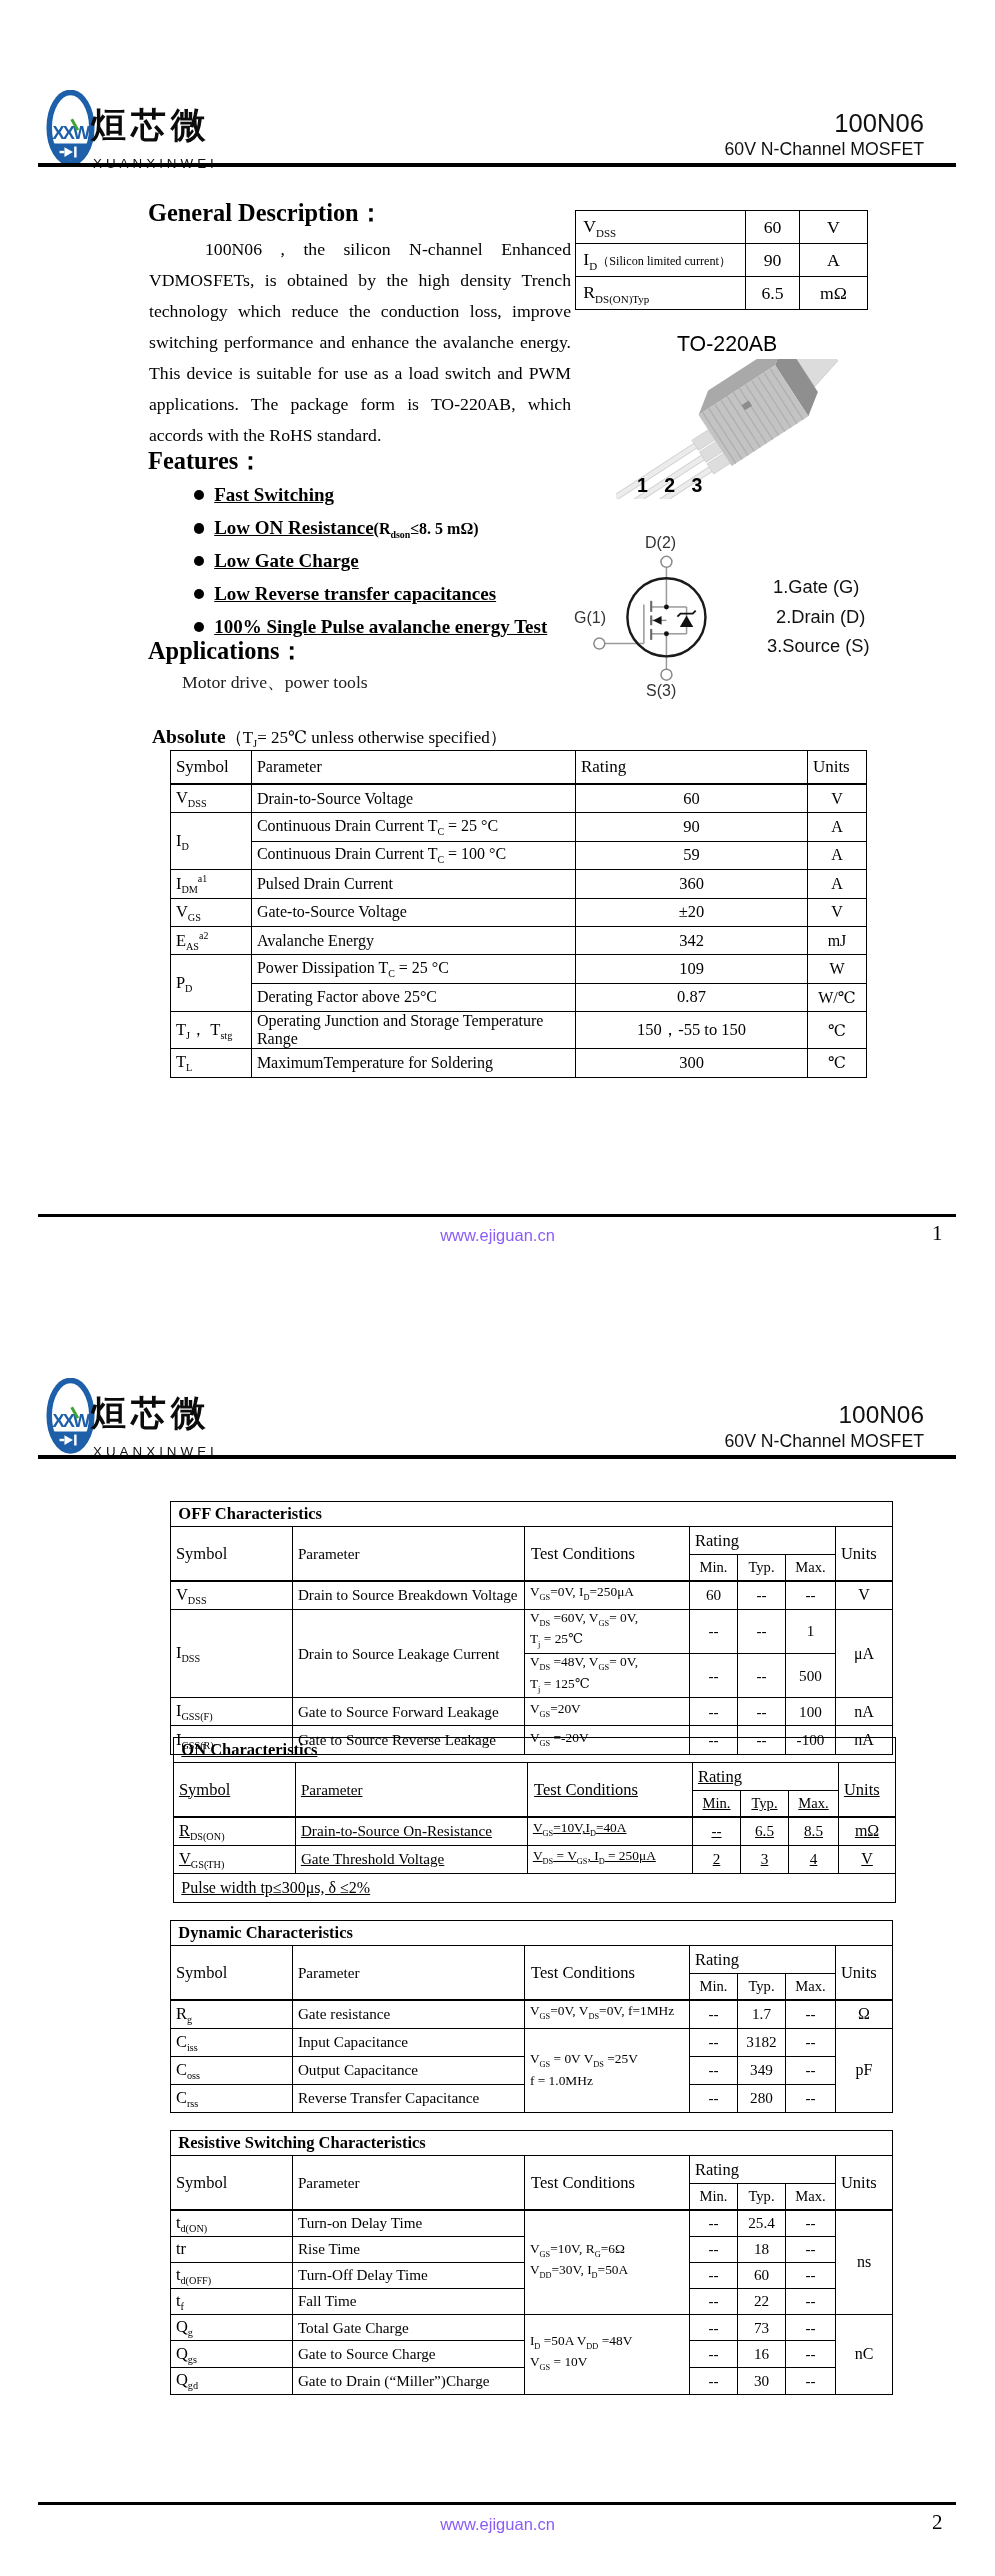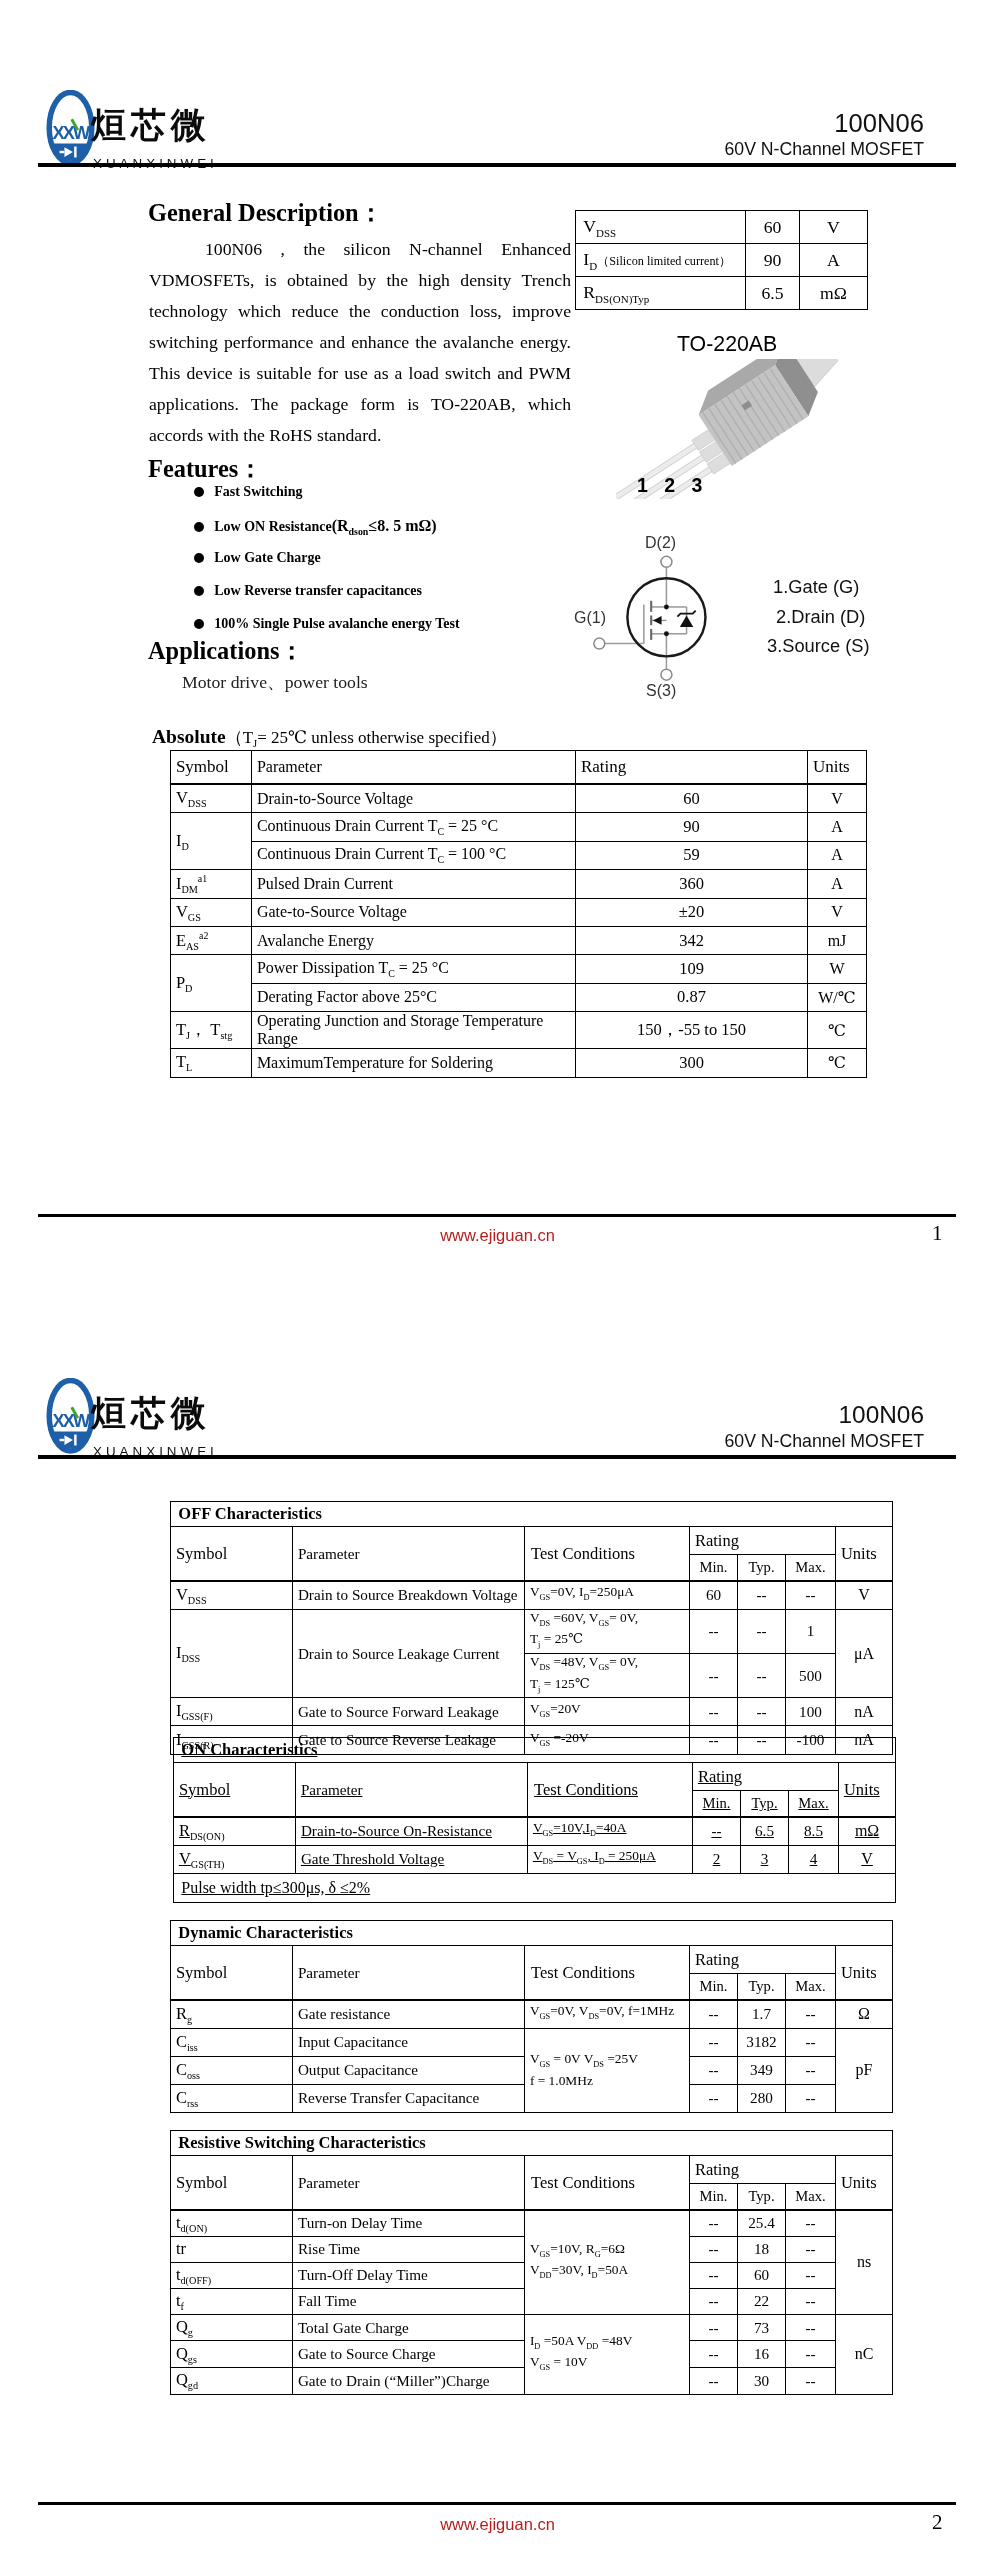--- a/index.html
+++ b/index.html
@@ -18,21 +18,21 @@
   
   .h-big{font-size:24.4px;font-weight:bold;line-height:1.1;}
   .h-mid-b{font-size:19.5px;font-weight:bold;}
   .h-mid-r{font-size:17px;font-weight:normal;}
   
   .para{font-size:17.7px;line-height:31px;text-align:justify;text-indent:56px;}
   
   .bullet{display:flex;align-items:baseline;}
   .dot{width:10.4px;height:10.4px;border-radius:50%;background:#000;display:inline-block;
        align-self:center;margin-right:9.8px;flex:0 0 10.4px;}
-  .btext{font-size:14px;font-weight:bold;white-space:nowrap;}
+  .btext{font-size:19px;font-weight:bold;white-space:nowrap;text-decoration:underline;}
   .bnote{font-size:16px;font-weight:bold;white-space:nowrap;}
   .apps-text{font-size:17.7px;color:#222;}
   
   table{border-collapse:collapse;table-layout:fixed;border-radius:17px;}
   td{border:1.2px solid #000;overflow:hidden;vertical-align:middle;}
   .sumtbl{width:291px;border:1.8px solid #000;font-size:17.7px;}
   .sumtbl td{height:30px;}
   .sumtbl .p{padding-left:7.3px;}
   .sumtbl .c{text-align:center;}
   .small{font-size:12.2px;}
@@ -51,21 +51,21 @@
   .rt{}
   sub{font-size:0.62em;}
   sup{font-size:0.6em;}
   .abst{width:695px;}
   .abst .hd{font-size:17px;height:32px;}
   .abst td{height:27.4px;}
   .abst .parm{font-size:16px;}
   .abst .rat{font-size:16.5px;text-align:center;}
   .abst .unit{font-size:16px;}
   .note-row td{font-size:16px;padding-left:7.3px;height:28px;border-top:1.8px solid #000;}
-  .footer-url{font-size:16.5px;color:#b91c1c;}
+  .footer-url{font-size:16.5px;color:#8b5cf6;}
   .pagenum{font-size:21px;}
   .pinlbl{font-size:16px;color:#333;font-family:"Liberation Sans","DejaVu Sans",sans-serif;}
   .legend{font-size:18.3px;color:#111;font-family:"Liberation Sans","DejaVu Sans",sans-serif;}
 </style>
 </head>
 <body>
 
 <div class="page" id="p1">
 
   <div class="abs" style="left:46px;top:90px;width:49px;height:76px;">
@@ -85,21 +85,21 @@
   <div class="abs brand-cn" style="left:91px;top:108px;">烜芯微</div>
   <div class="abs brand-en" style="left:93px;top:148px;">XUANXINWEI</div>
 
   <div class="abs part-no" style="left:610px;top:111px;width:314px;">100N06</div>
   <div class="abs part-sub" style="left:610px;top:141px;width:314px;">60V N-Channel MOSFET</div>
   <div class="abs rule" style="left:38px;top:163px;width:918px;"></div>
 
   <div class="abs h-big" style="left:148px;top:200px;">General Description：</div>
   <div class="abs para" style="left:149px;top:234px;width:422px;">100N06 , the silicon N-channel Enhanced VDMOSFETs, is obtained by the high density Trench technology which reduce the conduction loss, improve switching performance and enhance the avalanche energy. This device is suitable for use as a load switch and PWM applications. The package form is TO-220AB, which accords with the RoHS standard.</div>
 
-  <div class="abs h-big" style="left:148px;top:448px;margin-top:8px;">Features：</div>
+  <div class="abs h-big" style="left:148px;top:448px;">Features：</div>
   <div class="abs bullet" style="left:194px;top:484px;">
     <span class="dot"></span>
     <span class="btext">Fast Switching</span>
     <span class="bnote"></span>
   </div>
   <div class="abs bullet" style="left:194px;top:517px;">
     <span class="dot"></span>
     <span class="btext">Low ON Resistance</span>
     <span class="bnote">(R<sub>dson</sub>≤8. 5 mΩ)</span>
   </div>

